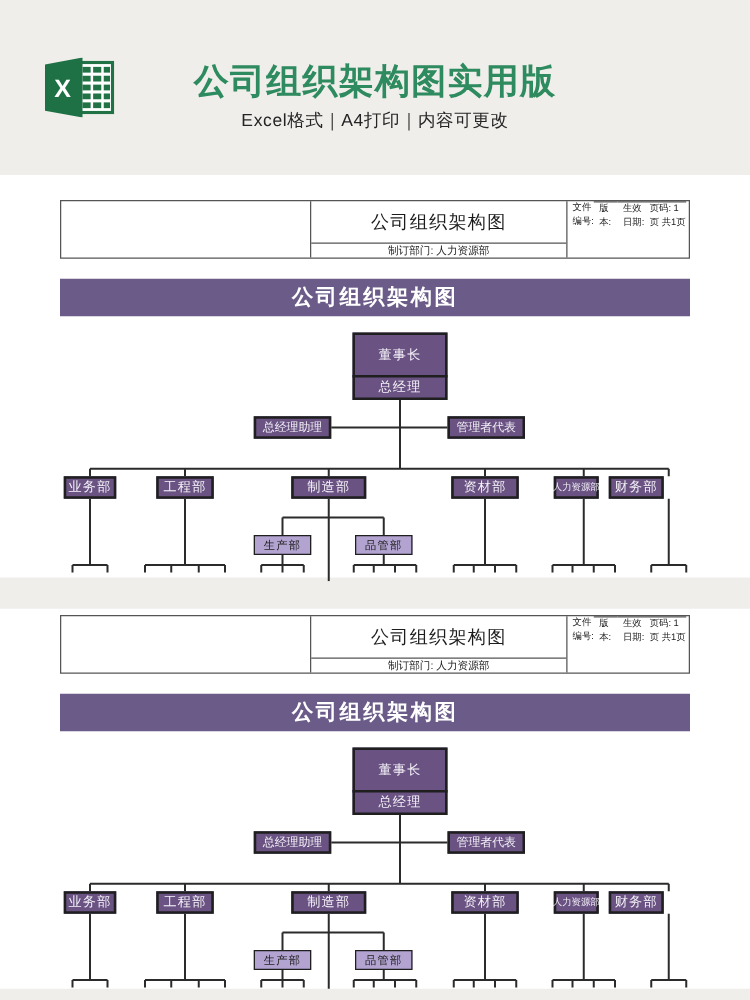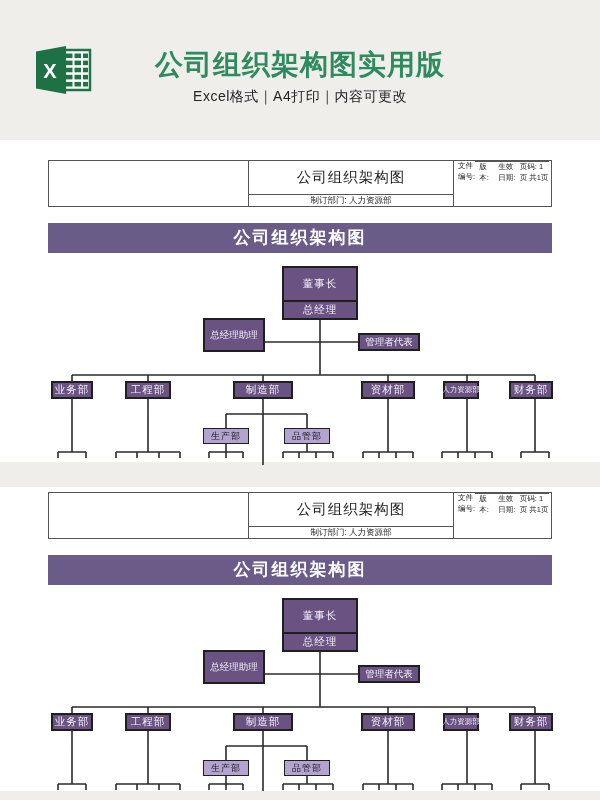--- a/index.html
+++ b/index.html
@@ -56,28 +56,28 @@
     border:2px solid var(--node-border,#1f1f1f);
     color:#f4f1f8; display:flex; align-items:center; justify-content:center;
     font-size:10.5px; letter-spacing:1px; white-space:nowrap;
   }
   .node.sub {
     background:var(--sub-purple,#b3a3d1); color:#222;
     border-width:1.5px; font-size:9px;
   }
   .n-chairman { left:234px; top:13px;  width:76px; height:36px; }
   .n-gm       { left:234px; top:47px;  width:76px; height:20px; }
-  .n-assist   { left:155px; top:65px;  width:62px; height:34px; font-size:9.5px; letter-spacing:0; }
+  .n-assist   { left:155px; top:80px;  width:62px; height:18px; font-size:9.5px; letter-spacing:0; }
   .n-rep      { left:310px; top:80px;  width:62px; height:18px; font-size:9.5px; letter-spacing:0; }
   .n-d0 { left:3px;   top:128px; width:42px; height:18px; }
   .n-d1 { left:77px;  top:128px; width:46px; height:18px; }
   .n-d2 { left:185px; top:128px; width:60px; height:18px; }
   .n-d3 { left:313px; top:128px; width:54px; height:18px; }
   .n-d4 { left:395px; top:128px; width:36px; height:18px; font-size:7.5px; letter-spacing:0; }
-  .n-d5 { left:461px; top:128px; width:44px; height:18px; }
+  .n-d5 { left:439px; top:128px; width:44px; height:18px; }
   .n-s0 { left:155px; top:175px; width:46px; height:16px; }
   .n-s1 { left:236px; top:175px; width:46px; height:16px; }
 </style>
 </head>
 <body>
 
 <div class="page">
 
   <div class="top-header">
     <svg class="excel-icon" viewBox="0 0 58 48">

